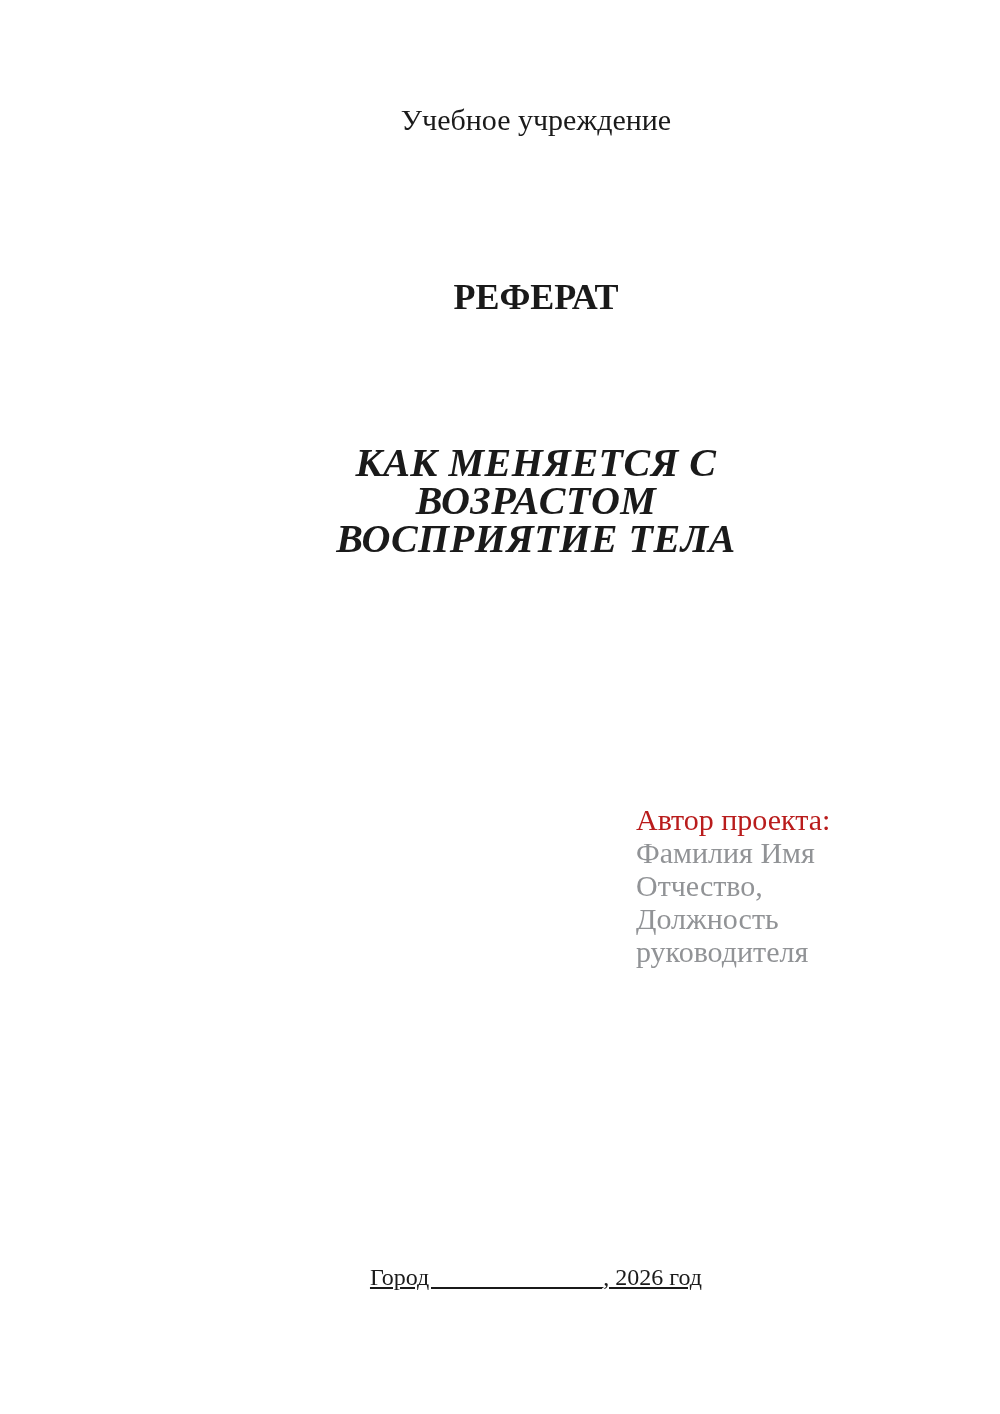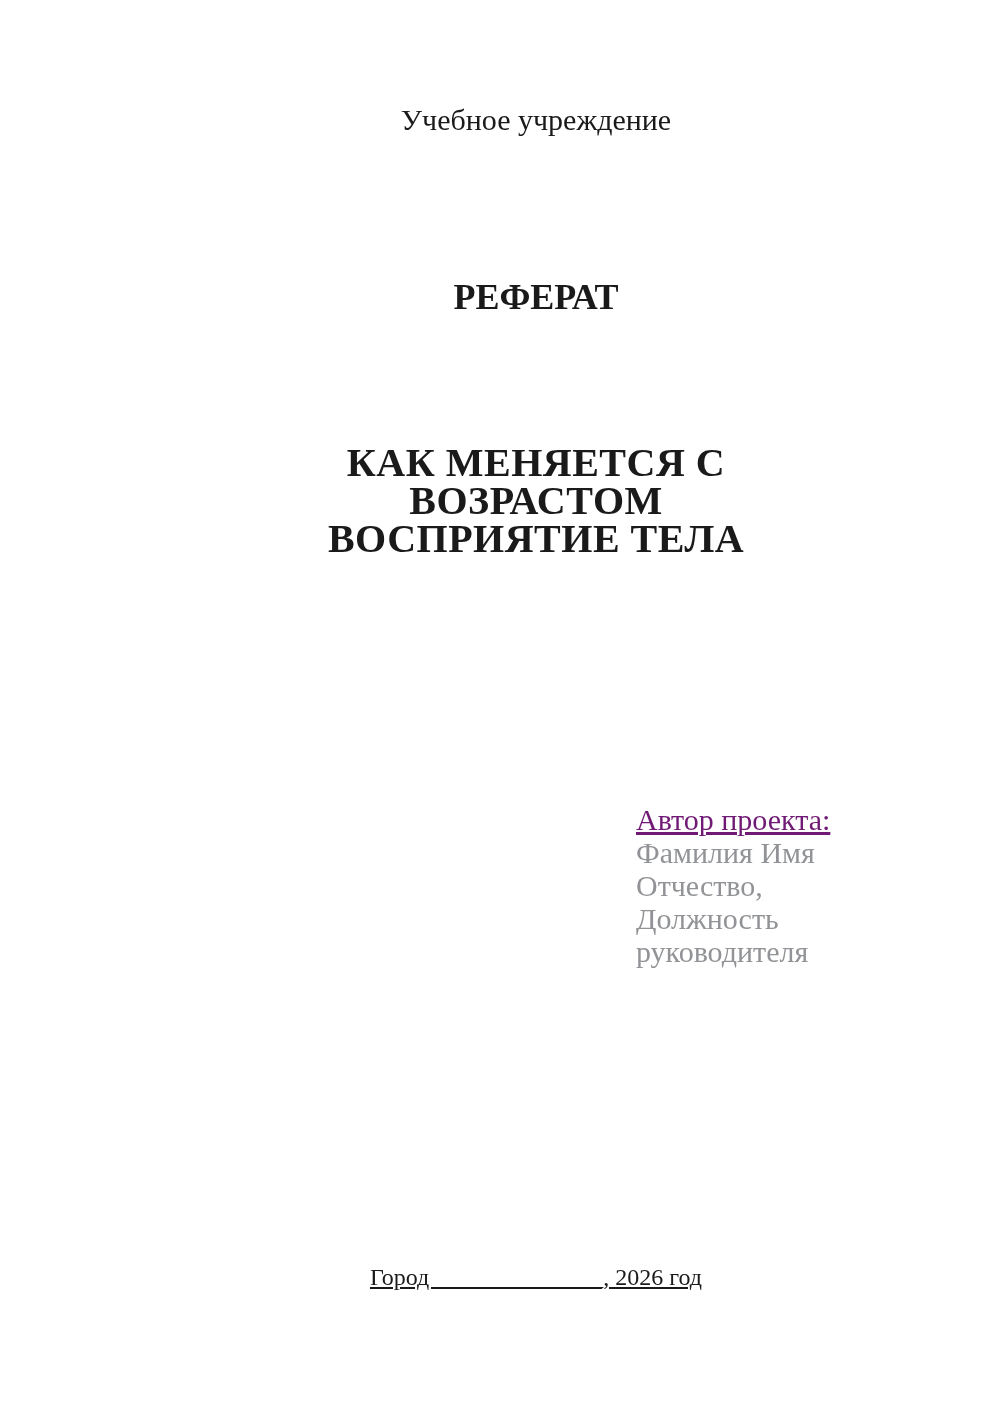--- a/index.html
+++ b/index.html
@@ -35,32 +35,32 @@
     font-weight: bold;
     line-height: 1.15;
   }
   .report-title {
     top: 428px;
     margin: 0;
     font-size: 40px;
     font-weight: bold;
     line-height: 0.95;
     letter-spacing: 0.5px;
+    font-style: italic;
   }
   .credits {
     position: absolute;
     top: 787px;
     left: 536px;
     font-size: 30px;
     line-height: 1.1;
     text-align: left;
   }
   .credits .label {
-    color: #701a75;
-    text-decoration: underline;
+    color: #b91c1c;
   }
   .credits .placeholder {
     color: #919396;
   }
   .credits .spaced {
     margin-top: 41px;
   }
   .footer-line {
     top: 1248px;
     font-size: 24px;

